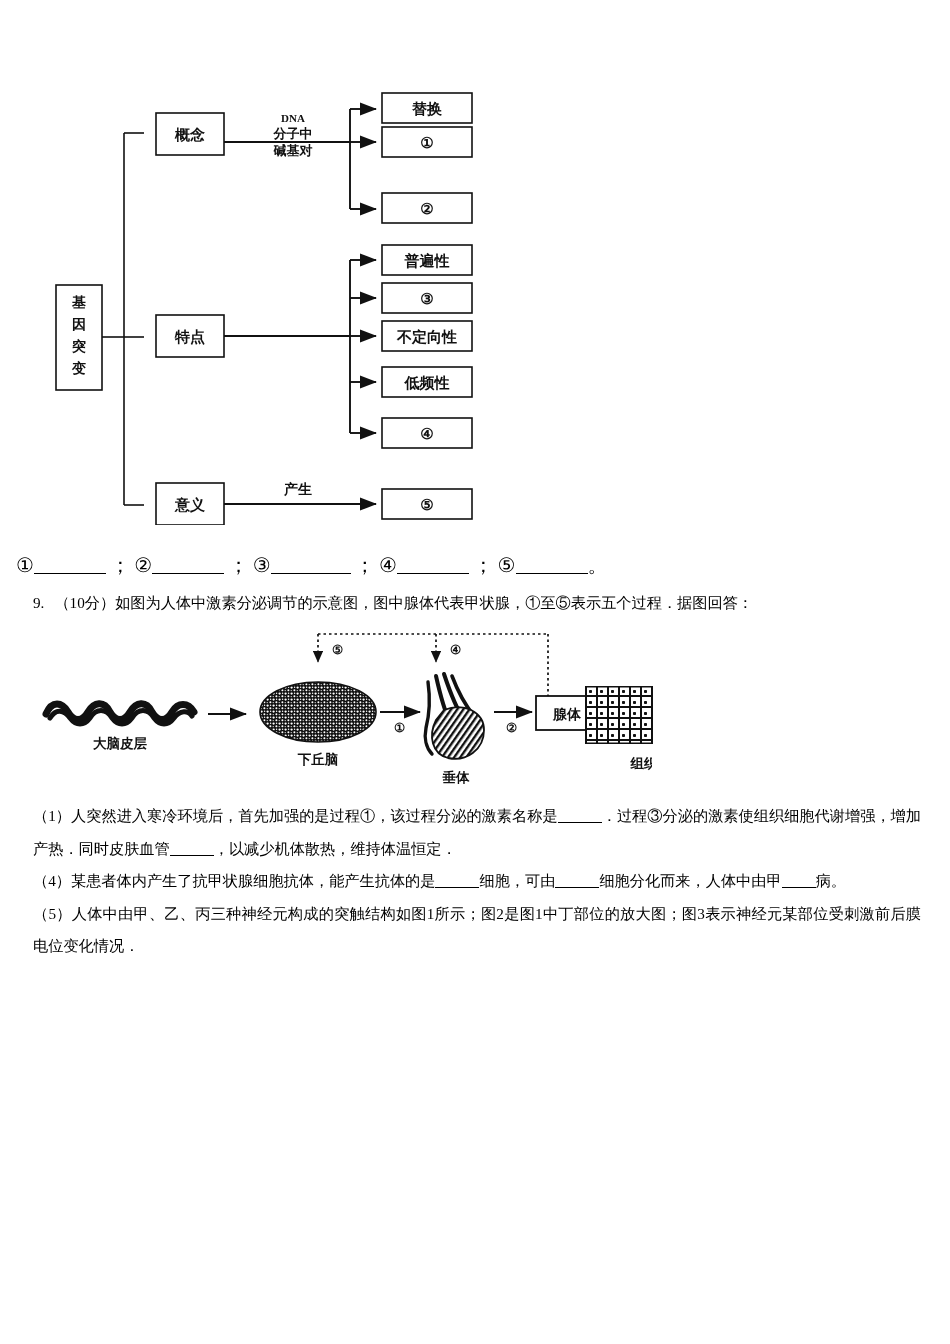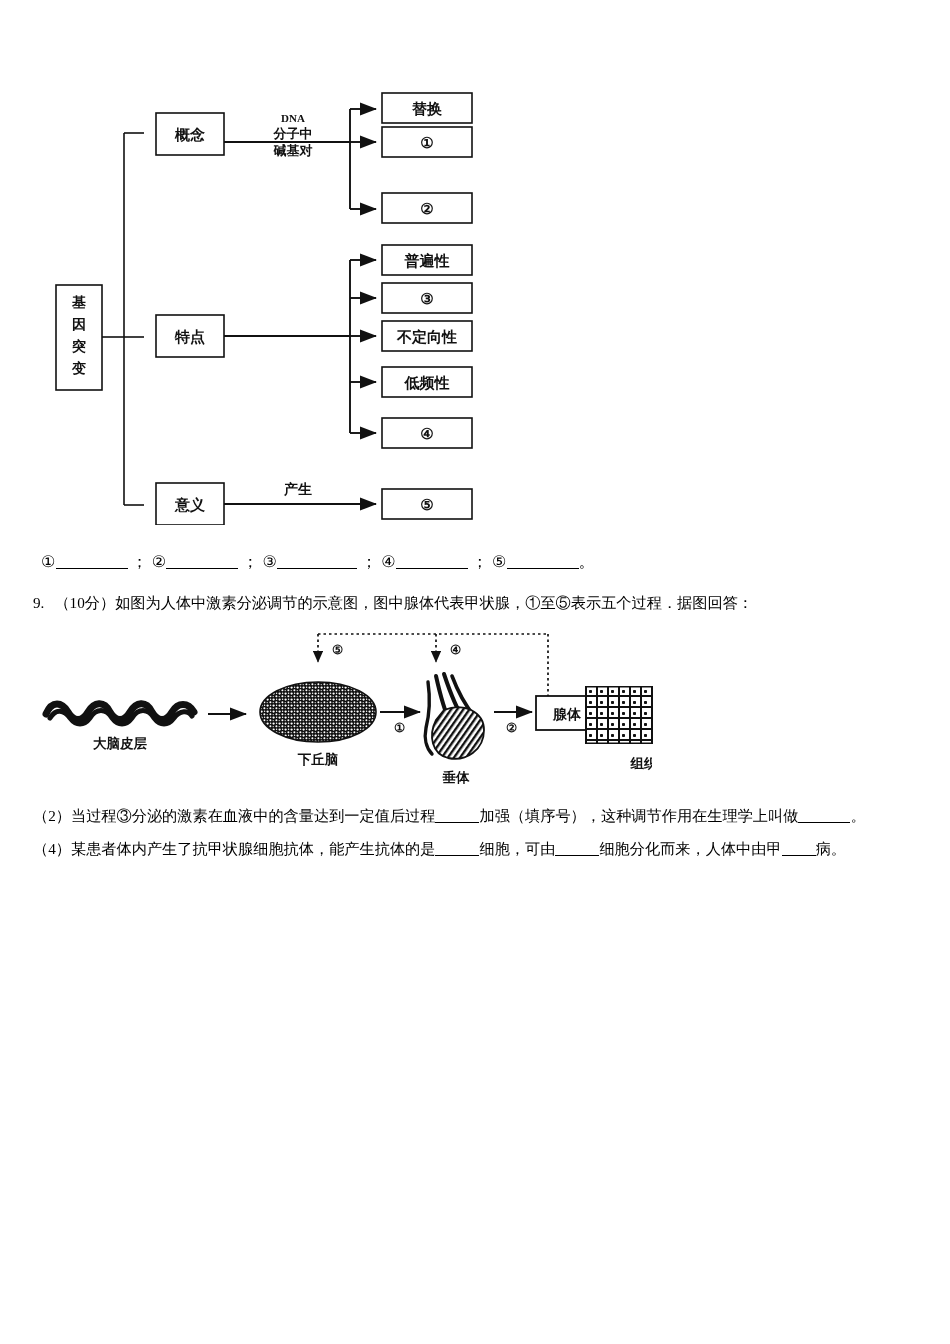--- a/index.html
+++ b/index.html
@@ -34,24 +34,24 @@
 
   .dgtext {
     font-family: "Liberation Serif", "DejaVu Serif", serif;
     font-weight: bold;
     fill: #111;
   }
 
   
   #blanks-line {
     position: absolute;
-    left: 41px;
+    left: 16px;
     top: 552px;
     width: 880px;
-    font-size: 16px;
+    font-size: 20px;
     letter-spacing: 0.2px;
     white-space: nowrap;
   }
   .blank-u {
     display: inline-block;
     border-bottom: 1.3px solid #000;
     height: 14px;
     vertical-align: -2px;
   }
   .w70 { width: 72px; }
@@ -283,26 +283,29 @@
               background:
                 radial-gradient(circle at 50% 50%, #111 18%, transparent 19%),
                 repeating-linear-gradient(0deg,#111 0 1.6px,transparent 1.6px 11px),
                 repeating-linear-gradient(90deg,#111 0 1.6px,transparent 1.6px 11px),
                 #fff;
               background-size: 11px 11px, 11px 11px, 11px 11px, auto;
               box-shadow: inset 0 0 0 1.6px #111;"></div>
 
   <div id="q9-body">
 
-
     <p>
-      <span>（2）</span><span>当过程③分泌的激素在血液中的含量达到一定值后过程</span><span class="bl"></span><span>加强（填序号），这种调节作用在生理学上叫做</span><span class="bl bl-l"></span><span>。</span>
+      <span>（1）</span><span>人突然进入寒冷环境后，首先加强的是过程①，该过程分泌的激素名称是</span><span class="bl"></span><span>．过程③分泌的激素使组织细胞代谢增强，增加产热．同时皮肤血管</span><span class="bl"></span><span>，以减少机体散热，维持体温恒定．</span>
     </p>
+
 
 
     <p>
       <span>（4）</span><span>某患者体内产生了抗甲状腺细胞抗体，能产生抗体的是</span><span class="bl"></span><span>细胞，可由</span><span class="bl"></span><span>细胞分化而来，人体中由甲</span><span class="bl bl-s"></span><span>病。</span>
     </p>
 
+    <p>
+      <span>（5）</span><span>人体中由甲、乙、丙三种神经元构成的突触结构如图1所示；图2是图1中丁部位的放大图；图3表示神经元某部位受刺激前后膜电位变化情况．</span>
+    </p>
 
   </div>
 
 </div>
 
 </body></html>

